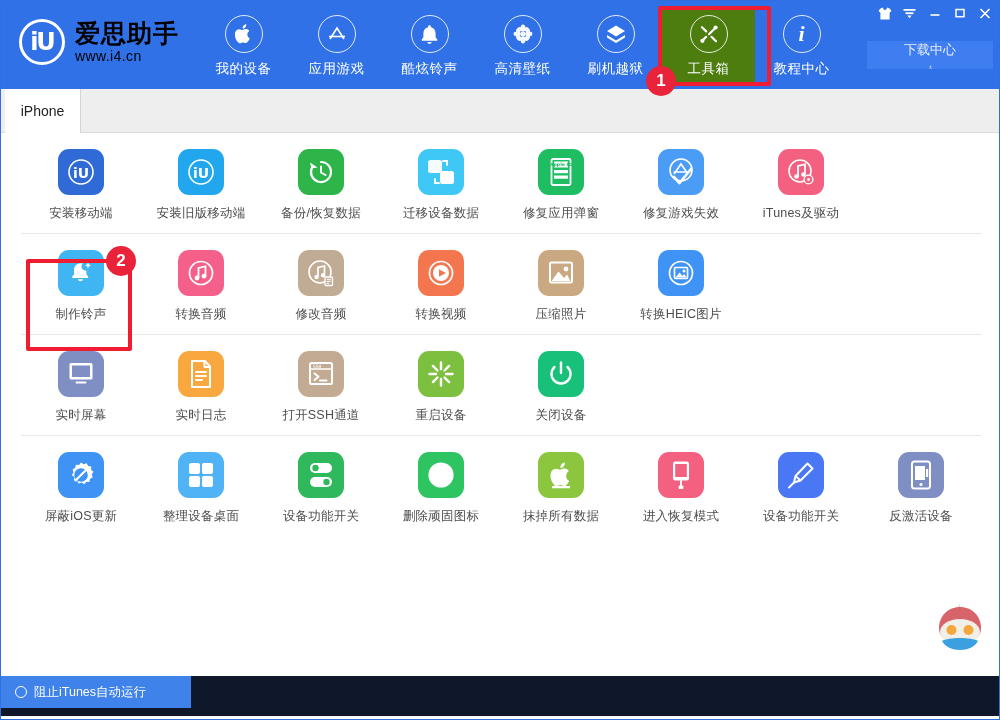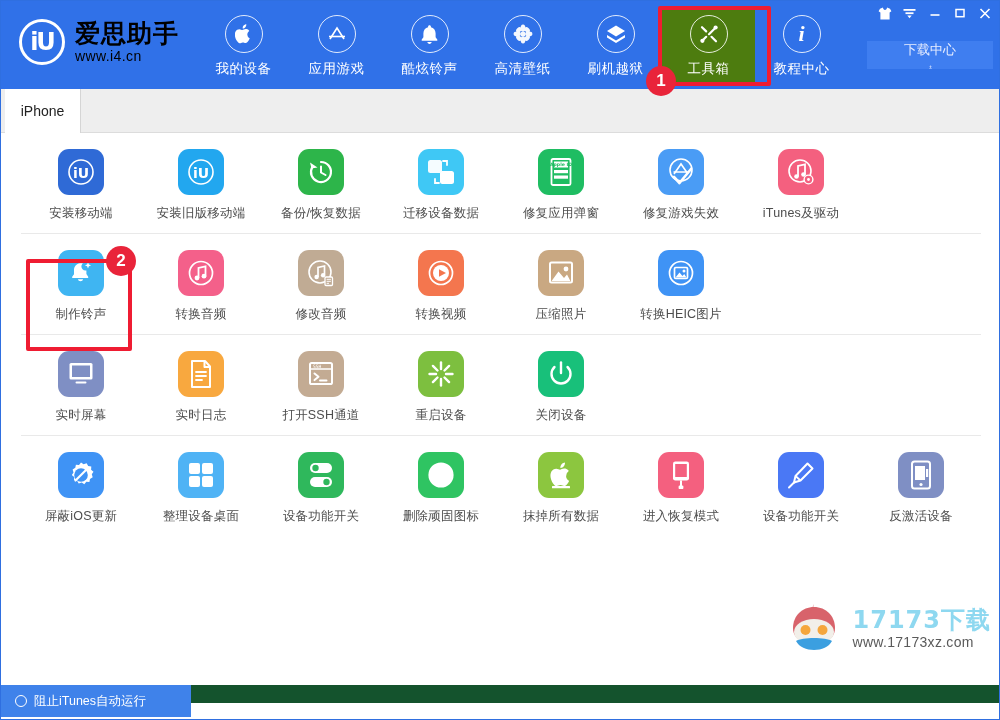--- a/index.html
+++ b/index.html
@@ -174,23 +174,23 @@
     letter-spacing: 1px; line-height: 26px;
     font-family: "DejaVu Sans", sans-serif;
   }
   .wm-text-bot {
     color: #5a5a5a; font-size: 14px; line-height: 18px;
     letter-spacing: 0.3px;
   }
 
   
   .statusbar {
-    position: absolute; left: 0; bottom: 16px;
-    width: 1000px; height: 18px;
-    background: #14532d;
+    position: absolute; left: 0; bottom: 3px;
+    width: 1000px; height: 40px;
+    background: #0f172a;
   }
   .status-left {
     position: absolute; left: 0; top: 0;
     width: 190px; height: 32px;
     background: #3f82ea;
     display: flex; align-items: center; padding-left: 14px;
     gap: 7px; cursor: pointer;
   }
   .status-radio {
     width: 12px; height: 12px; border-radius: 50%;
@@ -673,24 +673,20 @@
 
     <div class="watermark">
       <svg width="62" height="56" viewBox="0 0 62 56">
         <path d="M31 6 C19 6 10 15 10 27 C10 33 13 37 17 39 L45 39 C49 37 52 33 52 27 C52 15 43 6 31 6 Z" fill="#d8636b"></path>
         <path d="M31 3 C29 8 26 12 24 15 C28 11 30 8 31 3 Z" fill="#d8636b"></path>
         <ellipse cx="31" cy="31" rx="20" ry="13" fill="#f2efe9"></ellipse>
         <circle cx="22.5" cy="29" r="5" fill="#f5a63c"></circle>
         <circle cx="39.5" cy="29" r="5" fill="#f5a63c"></circle>
         <path d="M13 40 C19 52 43 52 49 40 C43 36 19 36 13 40 Z" fill="#3b9fe0"></path>
       </svg>
-      <div>
-        <div class="wm-text-top">17173下载</div>
-        <div class="wm-text-bot">www.17173xz.com</div>
-      </div>
     </div>
   </div>
 
   <div class="statusbar">
     <div class="status-left">
       <span class="status-radio"></span>
       <span class="status-text">阻止iTunes自动运行</span>
     </div>
   </div>
 

